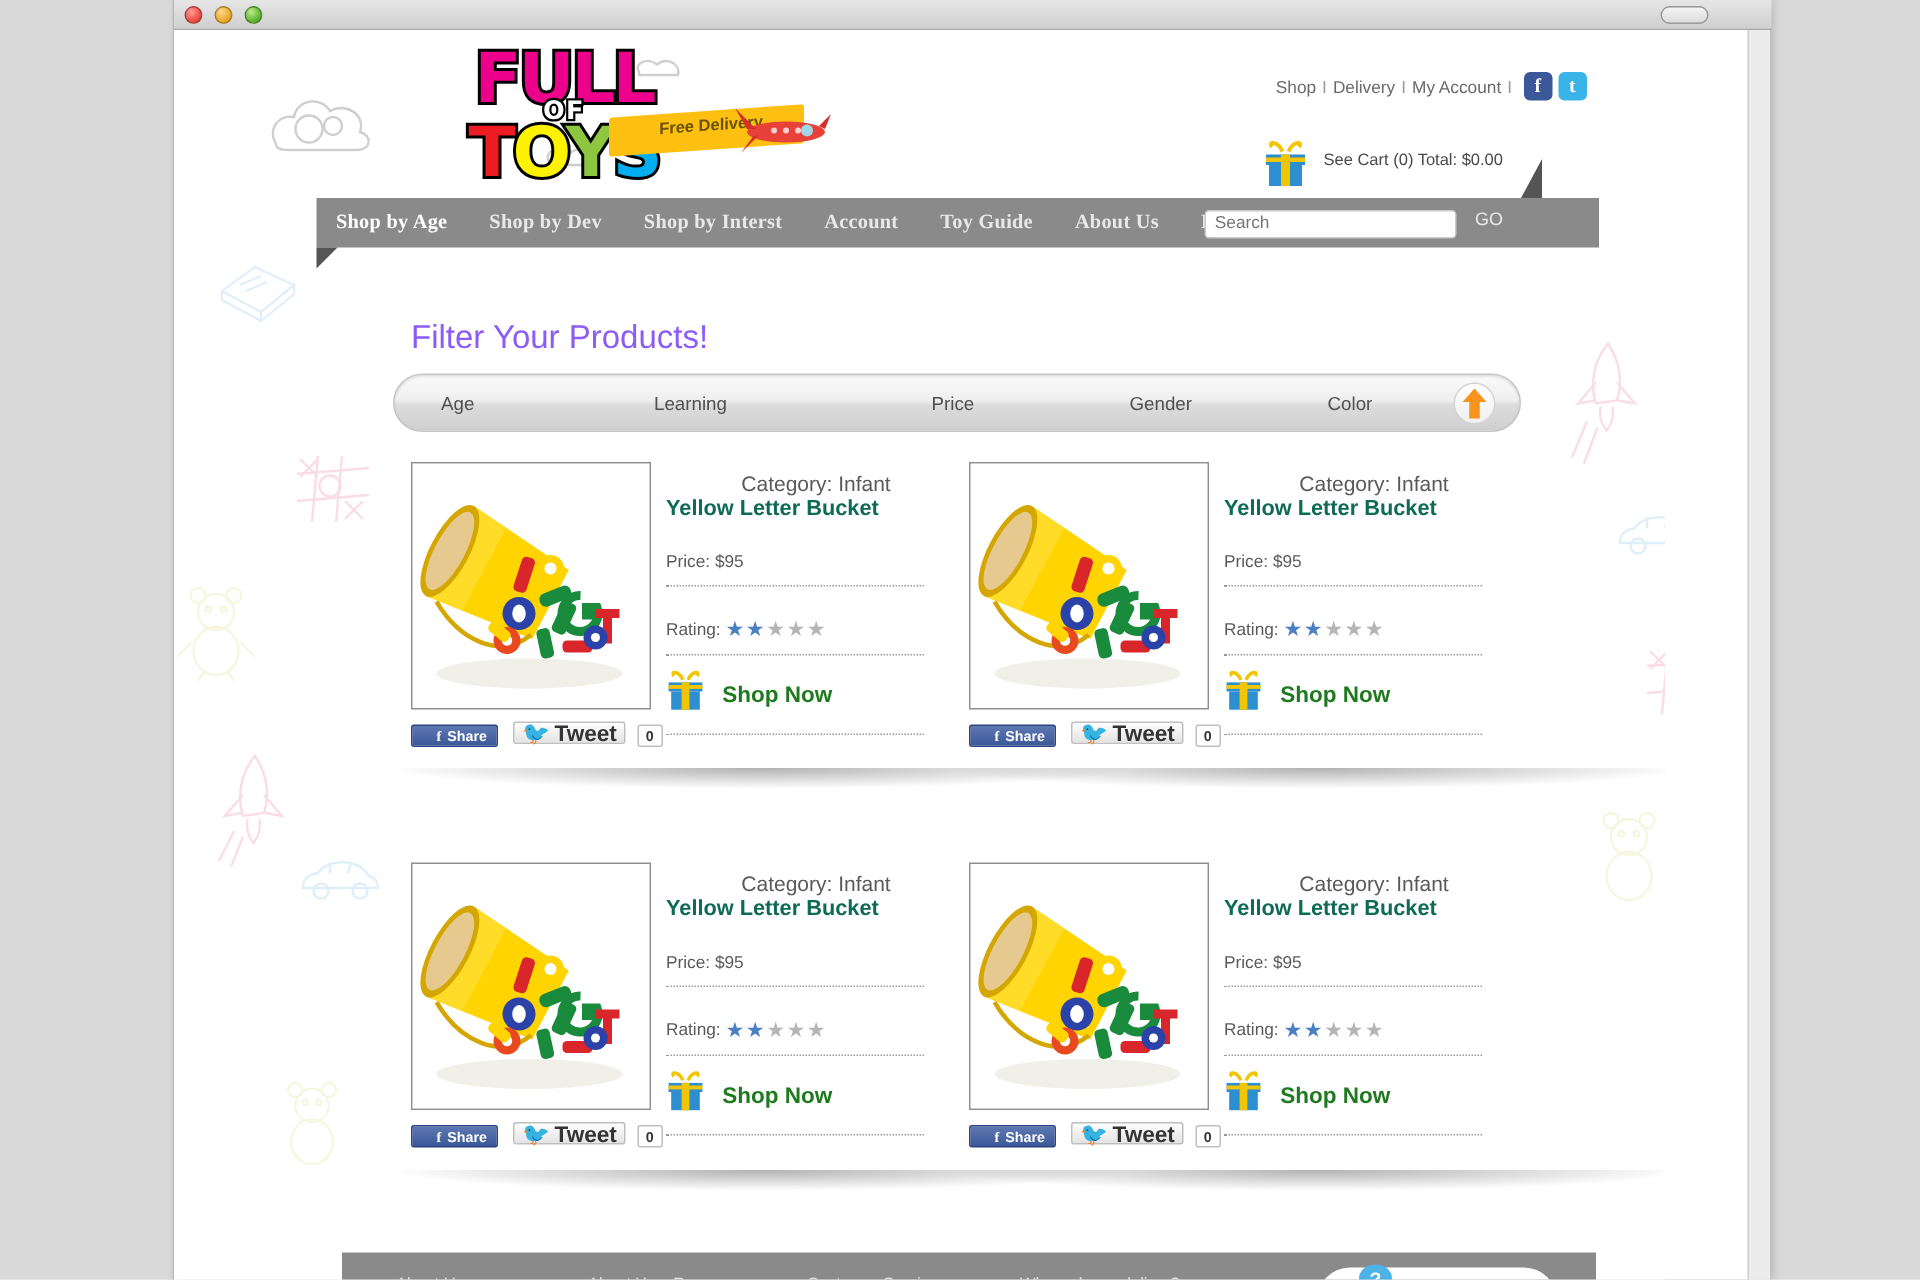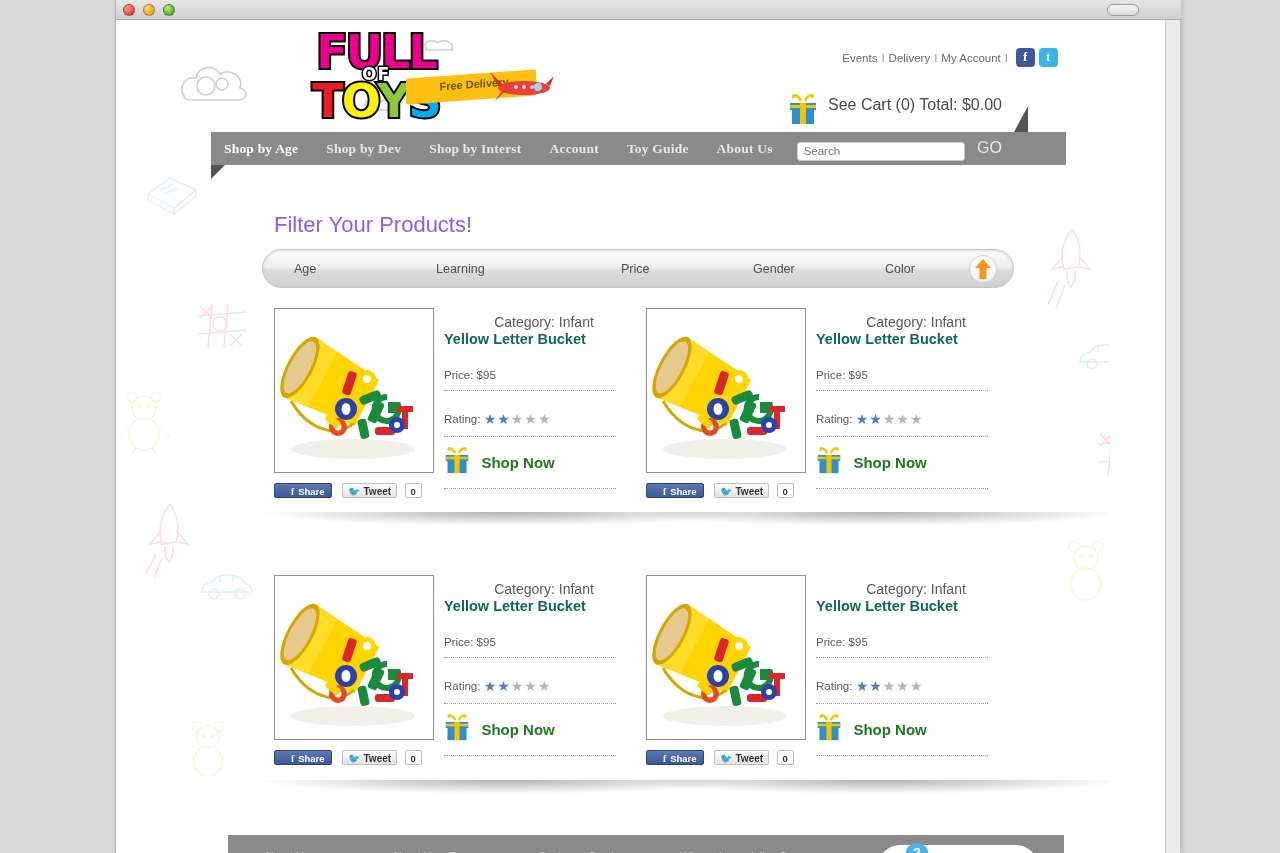--- a/index.html
+++ b/index.html
@@ -80,21 +80,21 @@
   .soc {
     display: inline-block; width: 19px; height: 19px; border-radius: 4px;
     vertical-align: -5px; margin-left: 4px; position: relative;
   }
   #soc-fb { background: #3b5998; }
   #soc-fb::after { content: "f"; position: absolute; left: 7px; top: 1px; color: #fff; font-weight: bold; font-size: 13px; font-family: "Liberation Serif", serif; }
   #soc-tw { background: #3ab4e8; }
   #soc-tw::after { content: "t"; position: absolute; left: 7px; top: 1px; color: #fff; font-weight: bold; font-size: 13px; font-family: "Liberation Serif", serif; }
 
   #cart-row { position: absolute; right: 108px; top: 74px; white-space: nowrap; }
-  #cart-label { font-size: 16px; color: #4a4a4a; vertical-align: 4px; margin-left: 6px; }
+  #cart-label { font-size: 11px; color: #4a4a4a; vertical-align: 4px; margin-left: 6px; }
 
   
   #navbar {
     position: absolute; left: 95px; top: 112px; width: 855px; height: 33px;
     background: #8a8a8a;
   }
   #nav-tab-l {
     position: absolute; left: 95px; top: 145px;
     border-left: 14px solid #555; border-bottom: 14px solid transparent;
     width: 0; height: 0;
@@ -111,21 +111,21 @@
     font-size: 13.5px; font-weight: bold; color: #e9e9e9; letter-spacing: .2px;
     cursor: pointer;
   }
   #navlist .nav-item.active { color: #ffffff; }
   #search-wrap { position: absolute; right: 108px; top: 119px; }
   #search-input {
     width: 168px; height: 19px; border: 1px solid #c9c9c9; border-radius: 3px;
     font-size: 11.5px; padding: 0 6px; color: #555; background: #fff;
     font-family: "Liberation Sans", sans-serif;
   }
-  #go-btn { font-size: 16px; color: #e9e9e9; margin-left: 8px; vertical-align: 2px; cursor: pointer; }
+  #go-btn { font-size: 12px; color: #e9e9e9; margin-left: 8px; vertical-align: 2px; cursor: pointer; }
 
   
   #filter-title {
     position: absolute; left: 158px; top: 192px;
     font-size: 22px; color: #8b5cf6; font-weight: normal;
   }
   #filter-bar {
     position: absolute; left: 146px; top: 229px; width: 752px; height: 39px;
     border-radius: 20px;
     background: linear-gradient(#fafafa 0%, #efefef 45%, #dcdcdc 55%, #cfcfcf 100%);
@@ -164,21 +164,21 @@
   .social { position: absolute; left: 0; top: 173px; white-space: nowrap; }
   .fb-share {
     display: inline-block; height: 15px; line-height: 15px; padding: 0 6px 0 16px;
     background: linear-gradient(#5d78b2,#3b5998); border: 1px solid #29447e;
     border-radius: 2px; color: #fff; font-size: 9.5px; font-weight: bold; cursor: pointer;
   }
   .fb-share .f { font-family: "Liberation Serif", serif; margin-right: 4px; }
   .tw-tweet {
     display: inline-block; height: 15px; line-height: 15px; padding: 0 5px;
     background: linear-gradient(#fefefe,#e3e3e3); border: 1px solid #bfbfbf;
-    border-radius: 2px; color: #333; font-size: 10px; font-weight: bold;
+    border-radius: 2px; color: #333; font-size: 15px; font-weight: bold;
     margin-left: 6px; cursor: pointer;
   }
   .tw-tweet .b { color: #3ab4e8; margin-right: 3px; }
   .tw-count {
     display: inline-block; height: 15px; line-height: 15px; padding: 0 5px;
     background: #fff; border: 1px solid #bfbfbf; border-radius: 2px;
     color: #333; font-size: 9.5px; font-weight: bold; margin-left: 3px;
   }
   .rowshadow {
     position: absolute; width: 500px; height: 14px;
@@ -330,21 +330,21 @@
           <path d="M60 18 L68 10 L64 20 Z" fill="#d42f28"></path>
           <circle cx="52" cy="21" r="4" fill="#9fd9e8"></circle>
           <circle cx="30" cy="21" r="2" fill="#ffd0cf"></circle>
             <circle cx="38" cy="21" r="2" fill="#ffd0cf"></circle>
             <circle cx="46" cy="21" r="2" fill="#ffd0cf"></circle>
         </g>
       </svg>
     </div>
 
     <div id="toplinks">
-      <a>Events</a><span class="sep">I</span><a>Delivery</a><span class="sep">I</span><a>My Account</a><span class="sep">I</span><span class="soc" id="soc-fb"></span><span class="soc" id="soc-tw"></span>
+      <a>Shop</a><span class="sep">I</span><a>Delivery</a><span class="sep">I</span><a>My Account</a><span class="sep">I</span><span class="soc" id="soc-fb"></span><span class="soc" id="soc-tw"></span>
     </div>
 
     <div id="cart-row">
       <svg width="30" height="32" viewBox="0 0 30 32" style="vertical-align:middle">
         <path d="M6 4 C3 0 10 0 13 7 M24 4 C27 0 20 0 17 7" fill="none" stroke="#f2c500" stroke-width="2.6"></path>
         <rect x="2" y="9" width="26" height="7" fill="#2d8fd0"></rect>
         <rect x="4" y="16" width="22" height="14" fill="#2d8fd0"></rect>
         <rect x="12" y="9" width="6" height="21" fill="#f2c500"></rect>
         <rect x="2" y="11" width="26" height="3" fill="#f2c500"></rect>
       </svg>

